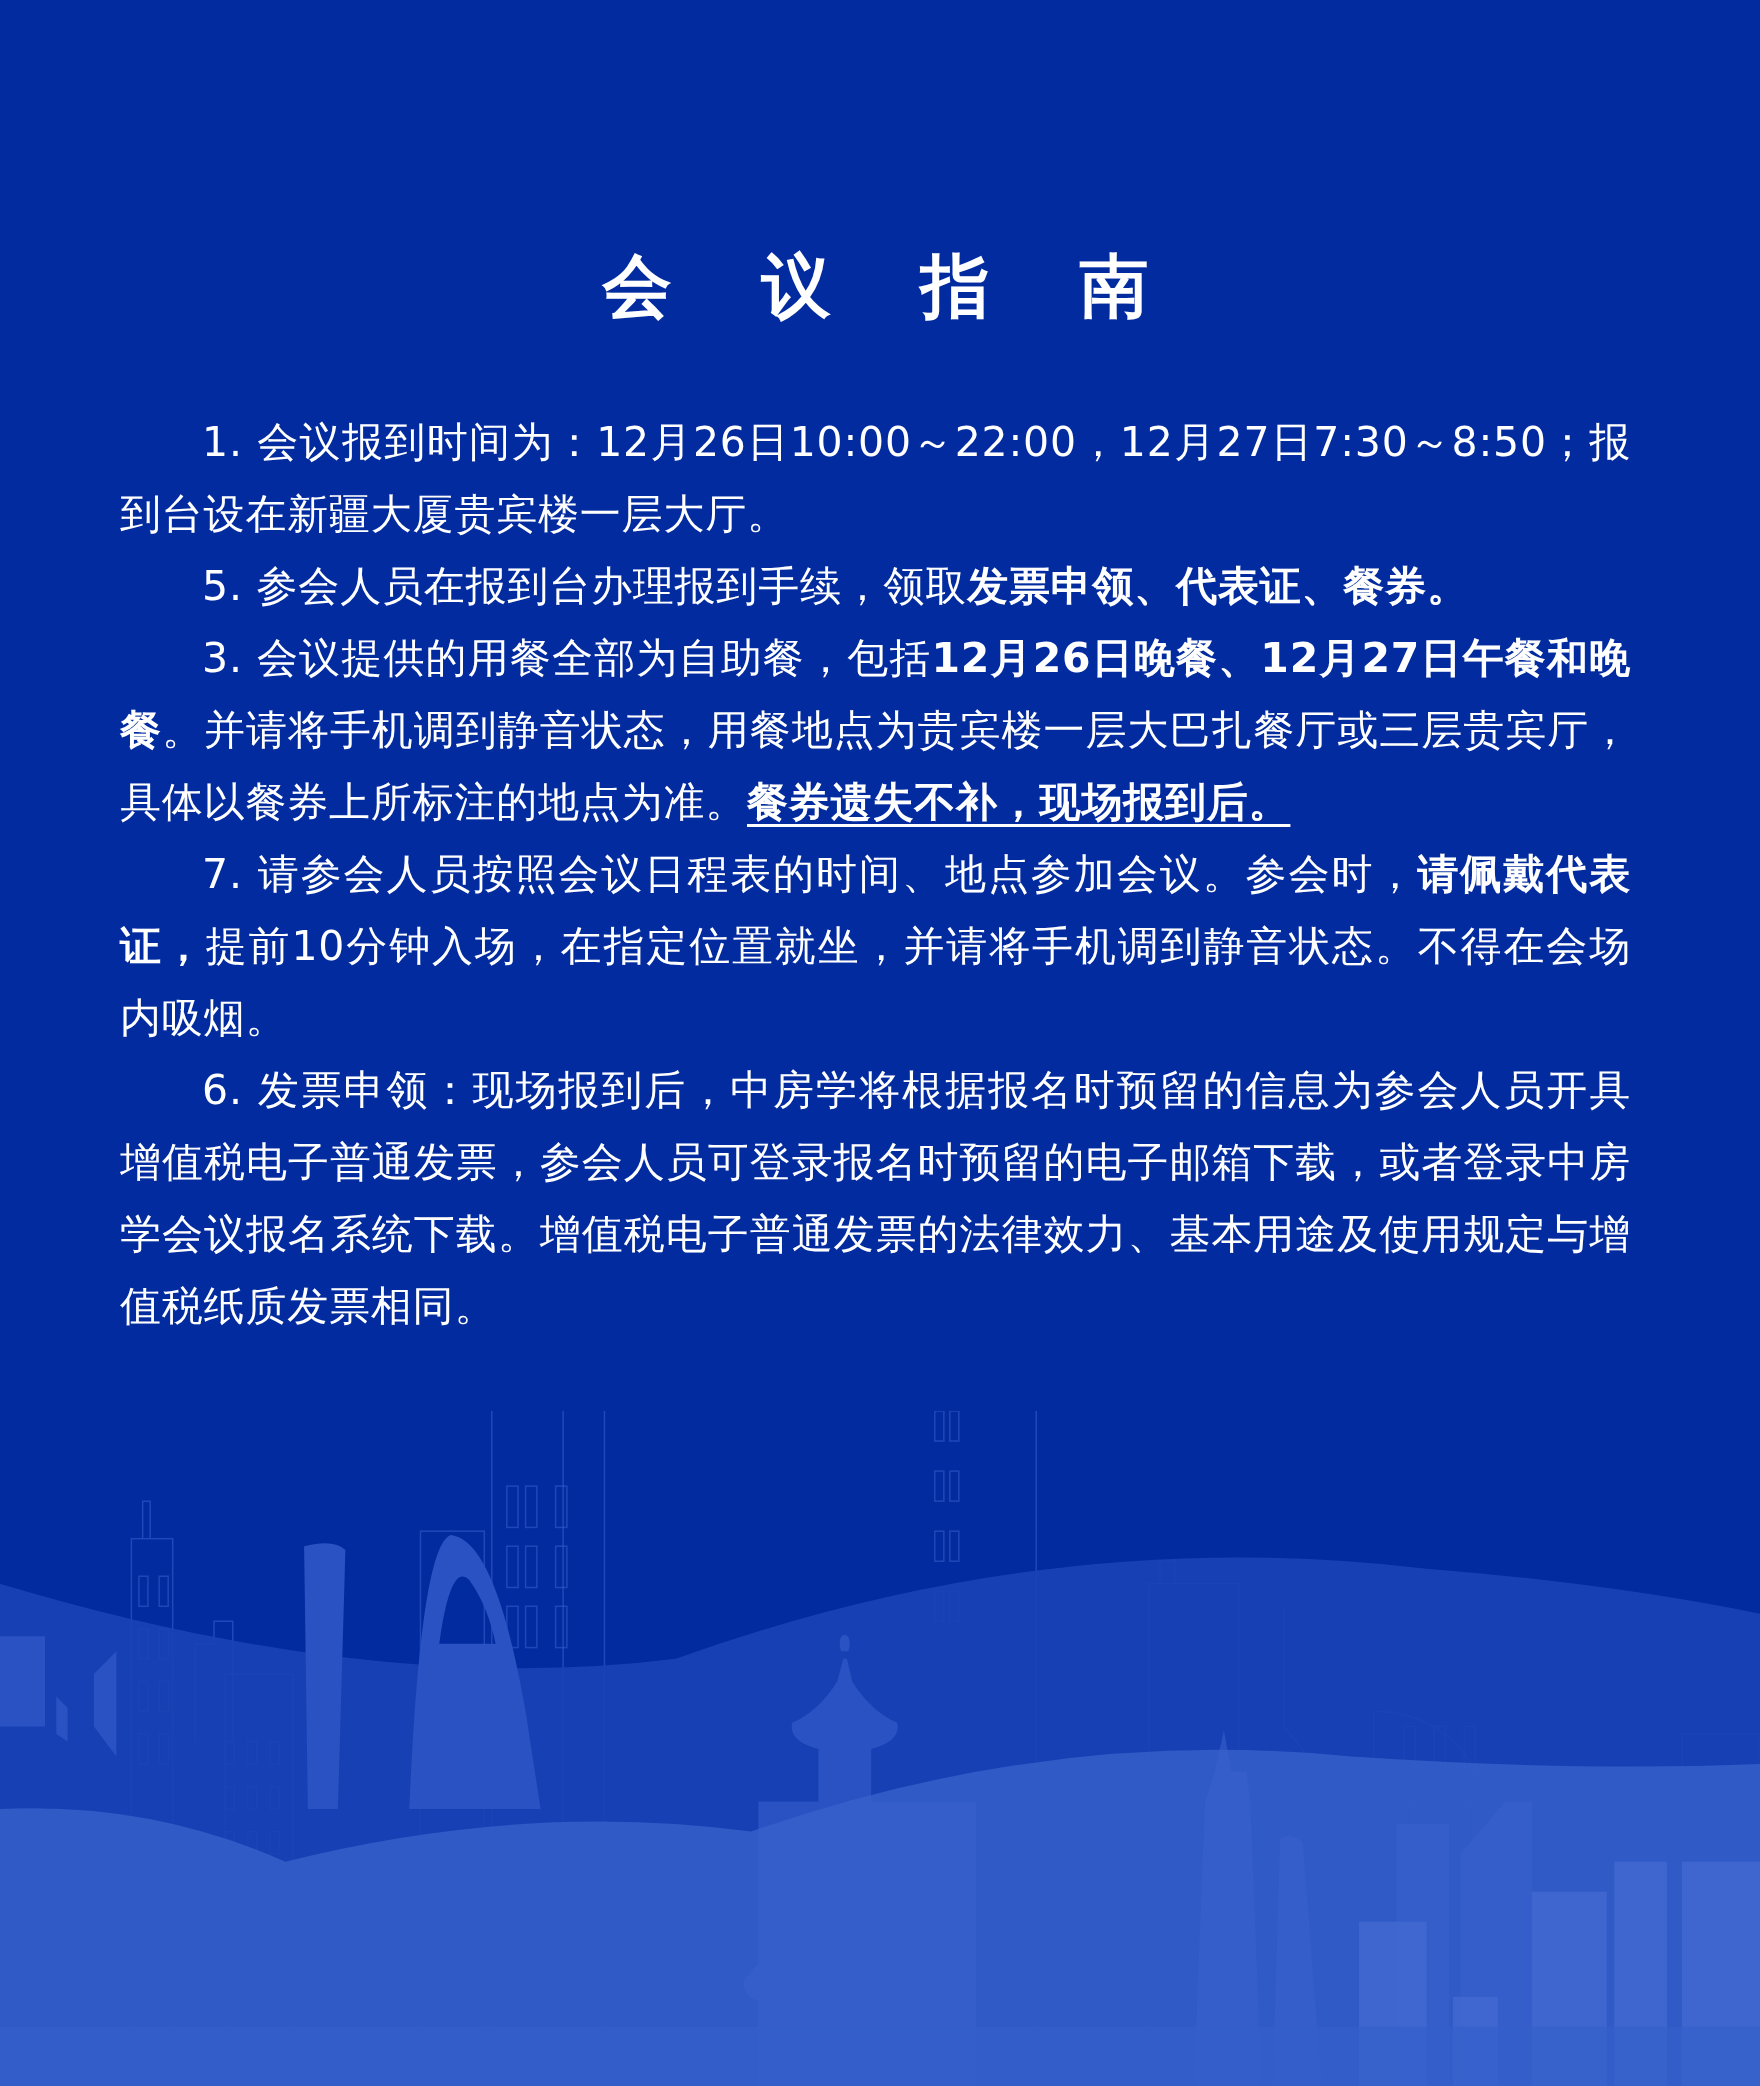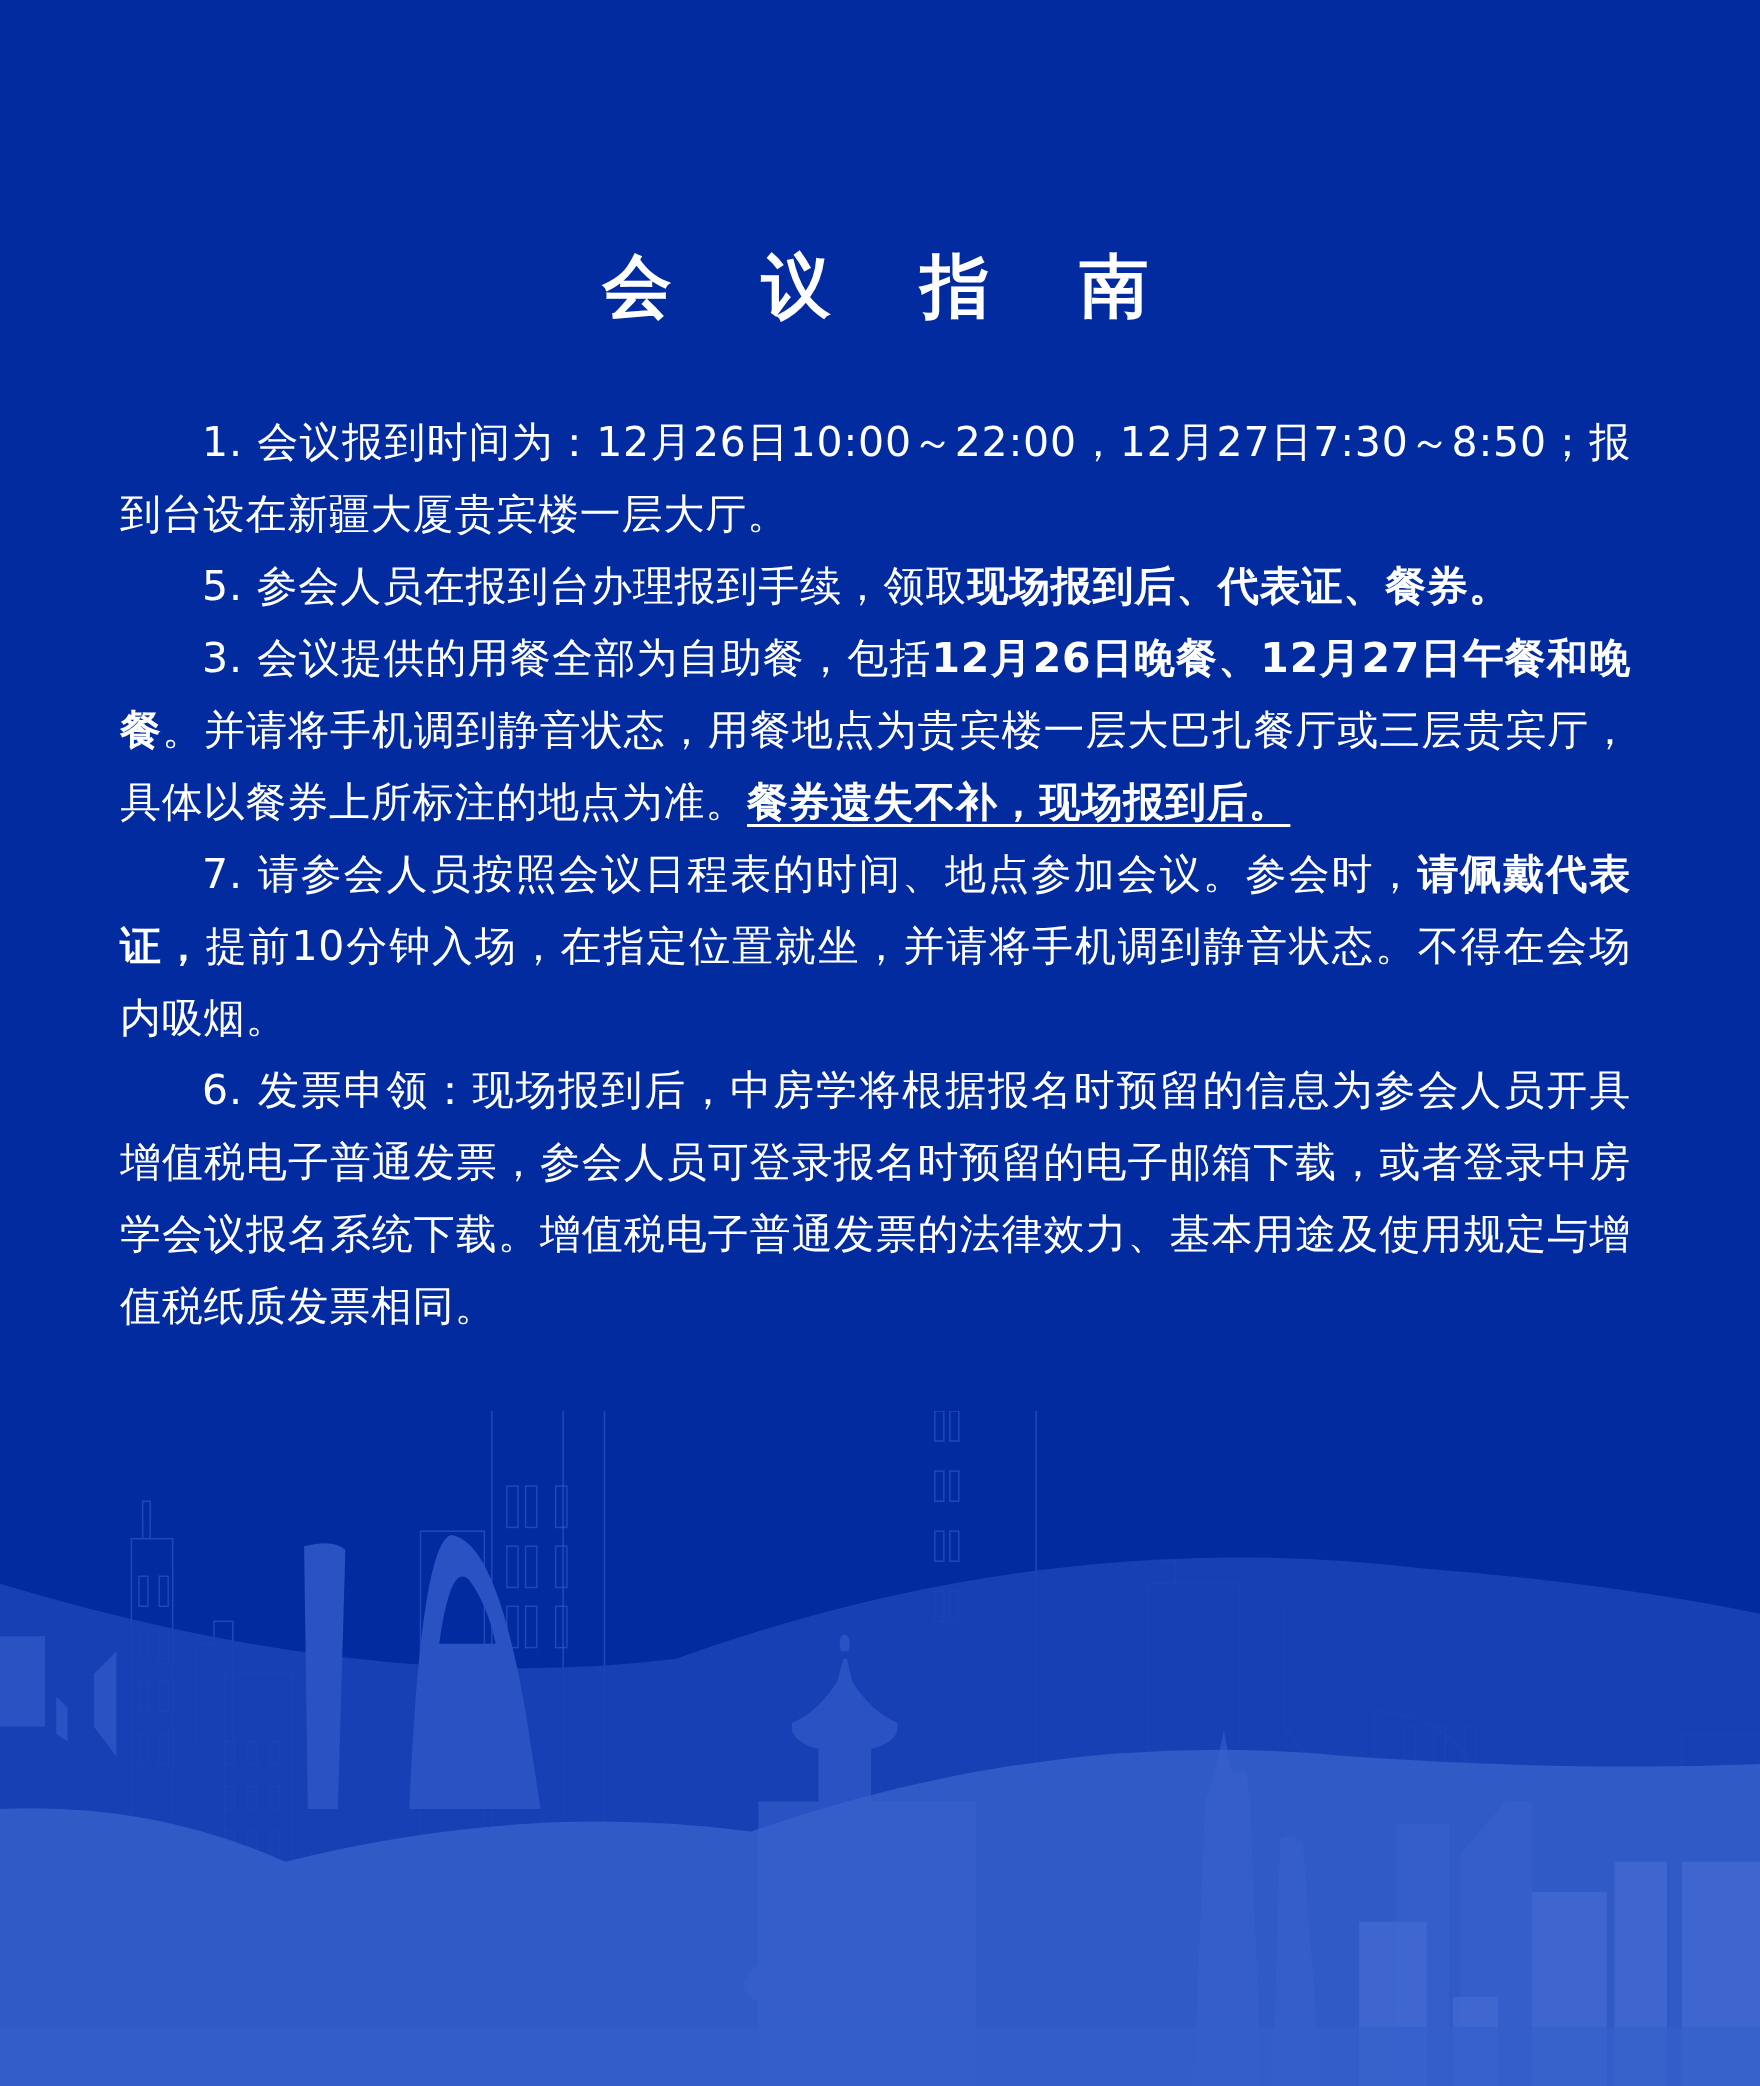--- a/index.html
+++ b/index.html
@@ -176,21 +176,21 @@
 
 <div class="content">
   <div class="title">会 议 指 南</div>
 
   <div class="body-text">
     <p class="para">
       <span>1. 会议报到时间为：12月26日10:00～22:00，12月27日7:30～8:50；报到台设在新疆大厦贵宾楼一层大厅。</span>
     </p>
 
     <p class="para">
-      <span>5. 参会人员在报到台办理报到手续，领取</span><b>现场报到后、代表证、餐券。</b>
+      <span>5. 参会人员在报到台办理报到手续，领取</span><b>发票申领、代表证、餐券。</b>
     </p>
 
     <p class="para">
       <span>3. 会议提供的用餐全部为自助餐，包括</span><b>12月26日晚餐、12月27日午餐和晚餐</b><span>。并请将手机调到静音状态，用餐地点为贵宾楼一层大巴扎餐厅或三层贵宾厅，具体以餐券上所标注的地点为准。</span><span class="ul">餐券遗失不补，现场报到后。</span>
     </p>
 
     <p class="para">
       <span>7. 请参会人员按照会议日程表的时间、地点参加会议。参会时，</span><b>请佩戴代表证，</b><span>提前10分钟入场，在指定位置就坐，并请将手机调到静音状态。不得在会场内吸烟。</span>
     </p>
 

